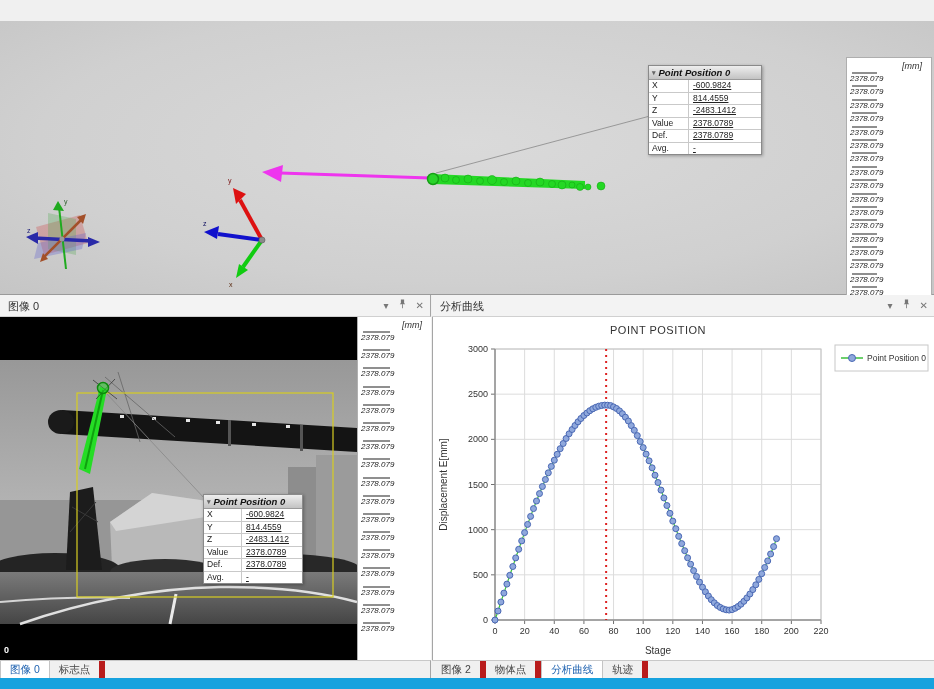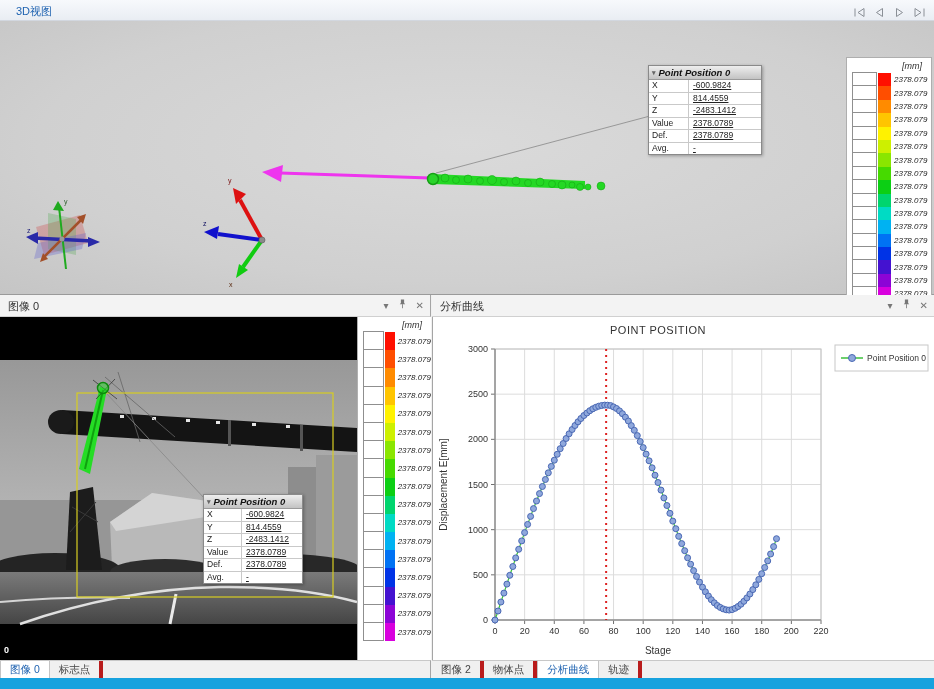--- a/index.html
+++ b/index.html
@@ -29,21 +29,21 @@
   .ppt-label{width:36px;padding-left:3px;border-right:1px solid #c9c9c9;}
   .ppt-value{flex:1;padding-left:4px;text-decoration:underline;}
   .ppt3d{left:648px;top:44px;width:112px;}
   .pptimg{left:203px;top:177px;width:98px;}
   .pptimg .ppt-label{width:34px;}
   
   .colorbar{background:#fff;box-sizing:border-box;}
   .cb-3d{position:absolute;left:846px;top:36px;width:86px;height:256px;border:1px solid #aeaeae;}
   .cb-img{position:absolute;left:357px;top:317px;width:74px;height:343px;border-left:1px solid #b0b0b0;}
   .cb-title{font-style:italic;font-size:9px;color:#333;text-align:right;padding:3px 9px 2px 0;}
-  .cb-row{display:flex;align-items:stretch;}
+  .cb-row{display:flex;align-items:stretch;flex-direction:column;}
   .cb-3d .cb-row{height:13.4px;}
   .cb-img .cb-row{height:18.2px;}
   .cb-empty{width:23px;border:1px solid #8f8f8f;margin:-1px 0 0 5px;background:#fff;}
   .cb-img .cb-empty{width:25px;}
   .cb-color{width:13px;margin-left:1px;}
   .cb-label{font-style:italic;font-size:8px;color:#222;padding-left:3px;display:flex;align-items:center;}
   
   .panel-header{position:absolute;height:22px;background:#f3f3f3;border-bottom:1px solid #d0d0d0;
                 font-size:11px;color:#333;box-sizing:border-box;padding:4px 0 0 8px;}
   .ph-left{left:0;top:295px;width:431px;border-right:1px solid #a5a5a5;}
@@ -53,55 +53,30 @@
   .ph-icons svg{width:9px;height:10px;fill:#777;}
   .img-content{position:absolute;left:0;top:317px;width:357px;height:343px;background:#000;overflow:hidden;}
   .frame-label{position:absolute;left:4px;bottom:5px;color:#fff;font-size:9px;font-weight:bold;z-index:6;}
   .chart-content{position:absolute;left:432px;top:317px;width:502px;height:343px;background:#fff;
                  border-left:1px solid #a5a5a5;box-sizing:border-box;}
   
   .tabs{position:absolute;height:18px;background:#f0f0f0;border-top:1px solid #c8c8c8;
         display:flex;align-items:stretch;font-size:10.5px;color:#444;box-sizing:border-box;}
   .tabs-left{left:0;top:660px;width:431px;border-right:1px solid #a5a5a5;}
   .tabs-right{left:432px;top:660px;width:502px;}
-  .tab{padding:2px 9px;display:flex;align-items:center;cursor:pointer;border-right:4px solid #b91c1c;}
+  .tab{padding:2px 9px;display:flex;align-items:center;cursor:pointer;border-right:6px solid #b91c1c;}
   .tab.active{background:#fff;color:#1e62b0;border-left:1px solid #c4c4c4;border-right:1px solid #c4c4c4;}
   .statusbar{position:absolute;left:0;top:678px;width:934px;height:11px;background:#17a2de;}
   svg text{font-family:"Liberation Sans",sans-serif;}
 </style>
 </head>
 <body>
 
 <div class="app">
 
-  <div class="topbar">
-    <div class="top-tab">
-      <span>3D视图</span>
-    </div>
-    <div class="media-controls">
-      <span class="mc-btn">
-        <svg viewBox="0 0 13 11">
-            <line x1="2" y1="1.5" x2="2" y2="9.5"></line>
-            <path d="M11,1.5 L5,5.5 L11,9.5 Z"></path>
-          </svg></span>
-      <span class="mc-btn">
-        <svg viewBox="0 0 13 11">
-            <path d="M9.5,1.5 L3.5,5.5 L9.5,9.5 Z"></path>
-          </svg></span>
-      <span class="mc-btn">
-        <svg viewBox="0 0 13 11">
-            <path d="M3.5,1.5 L9.5,5.5 L3.5,9.5 Z"></path>
-          </svg></span>
-      <span class="mc-btn">
-        <svg viewBox="0 0 13 11">
-            <path d="M2,1.5 L8,5.5 L2,9.5 Z"></path>
-            <line x1="11" y1="1.5" x2="11" y2="9.5"></line>
-          </svg></span>
-    </div>
-  </div>
 
   <div class="vp3d">
     <svg class="scene" width="934" height="274">
 
       <g>
         <polygon points="36,206 80,194 88,222 44,234" fill="rgba(205,95,95,0.38)"></polygon>
         <polygon points="48,192 76,198 76,234 48,228" fill="rgba(90,170,90,0.32)"></polygon>
         <polygon points="38,222 86,212 82,228 34,238" fill="rgba(95,95,205,0.32)"></polygon>
         <line x1="66" y1="248" x2="59" y2="186" stroke="#1faa1f" stroke-width="2"></line>
         <polygon points="58,180 64,190 53,189" fill="#1faa1f"></polygon>

